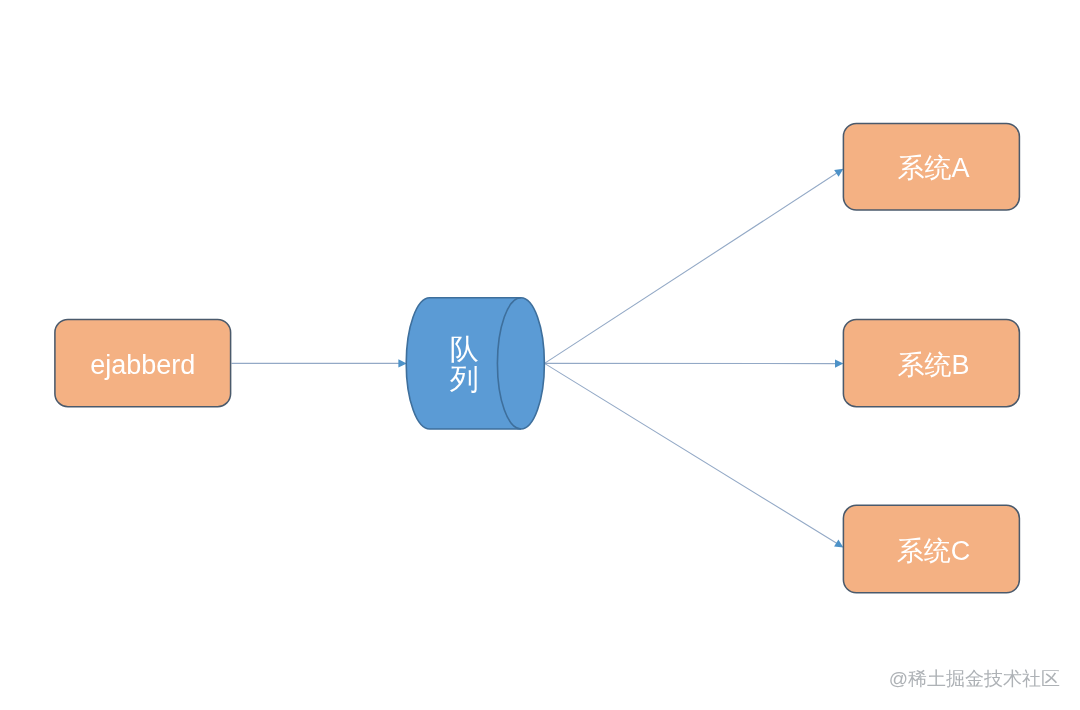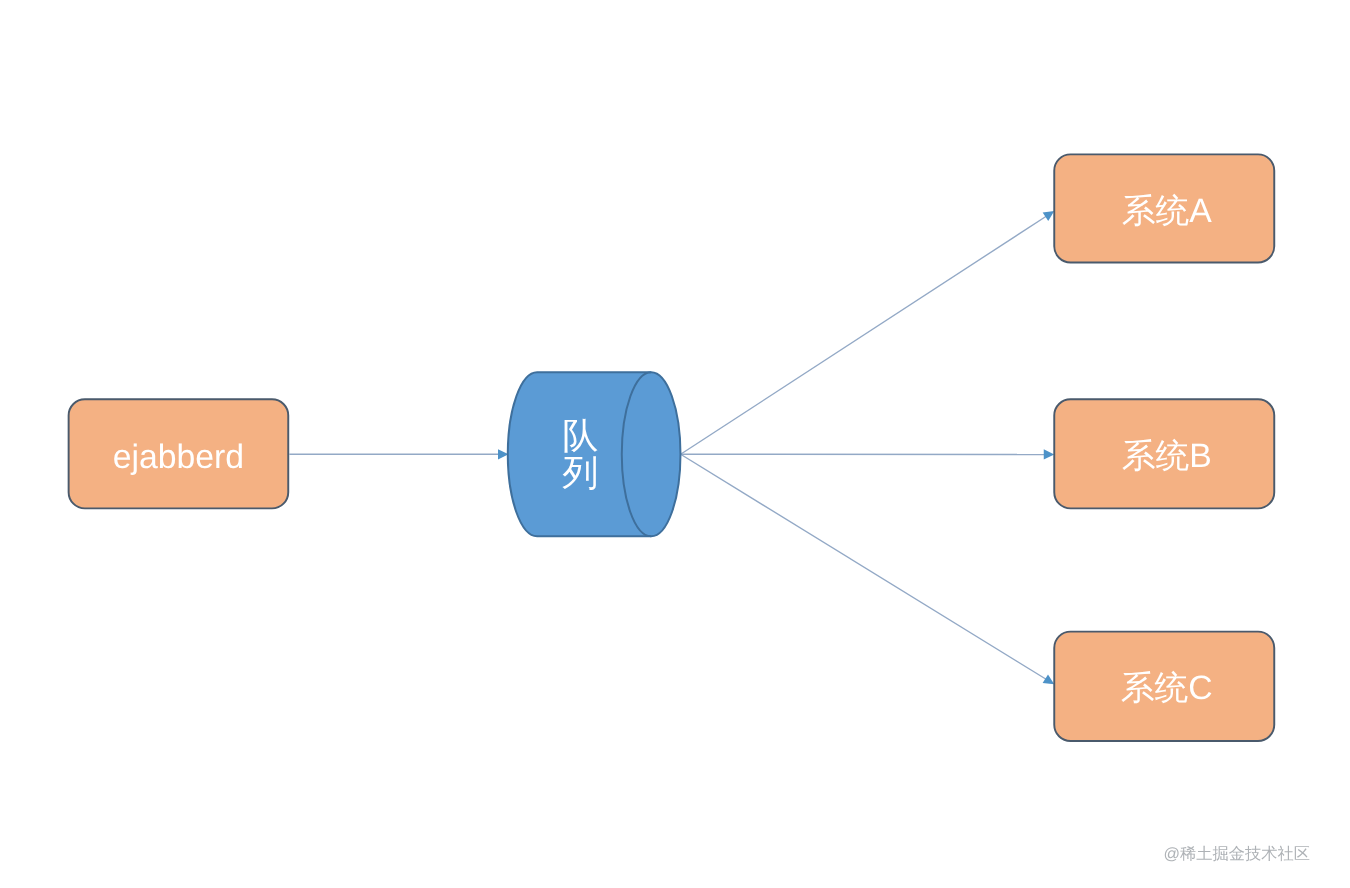--- a/index.html
+++ b/index.html
@@ -65,14 +65,14 @@
       </g>
 
       <g>
         <rect x="843.4" y="505.3" width="176" height="87.5" rx="13" ry="13" fill="#f4b183" stroke="#4a5a6c" stroke-width="1.55"></rect>
         <text class="node-label" x="933.4" y="550.55" fill="#ffffff" font-size="27">系统C</text>
       </g>
 
     </g>
   </svg>
 
-  <div class="watermark" style="right: 32px; bottom: 18px; color: rgb(174, 178, 182); font-size: 13px;">@稀土掘金技术社区</div>
+  <div class="watermark" style="right: 20px; bottom: 18px; color: rgb(174, 178, 182); font-size: 19px;">@稀土掘金技术社区</div>
 </div>
 
 </body></html>

